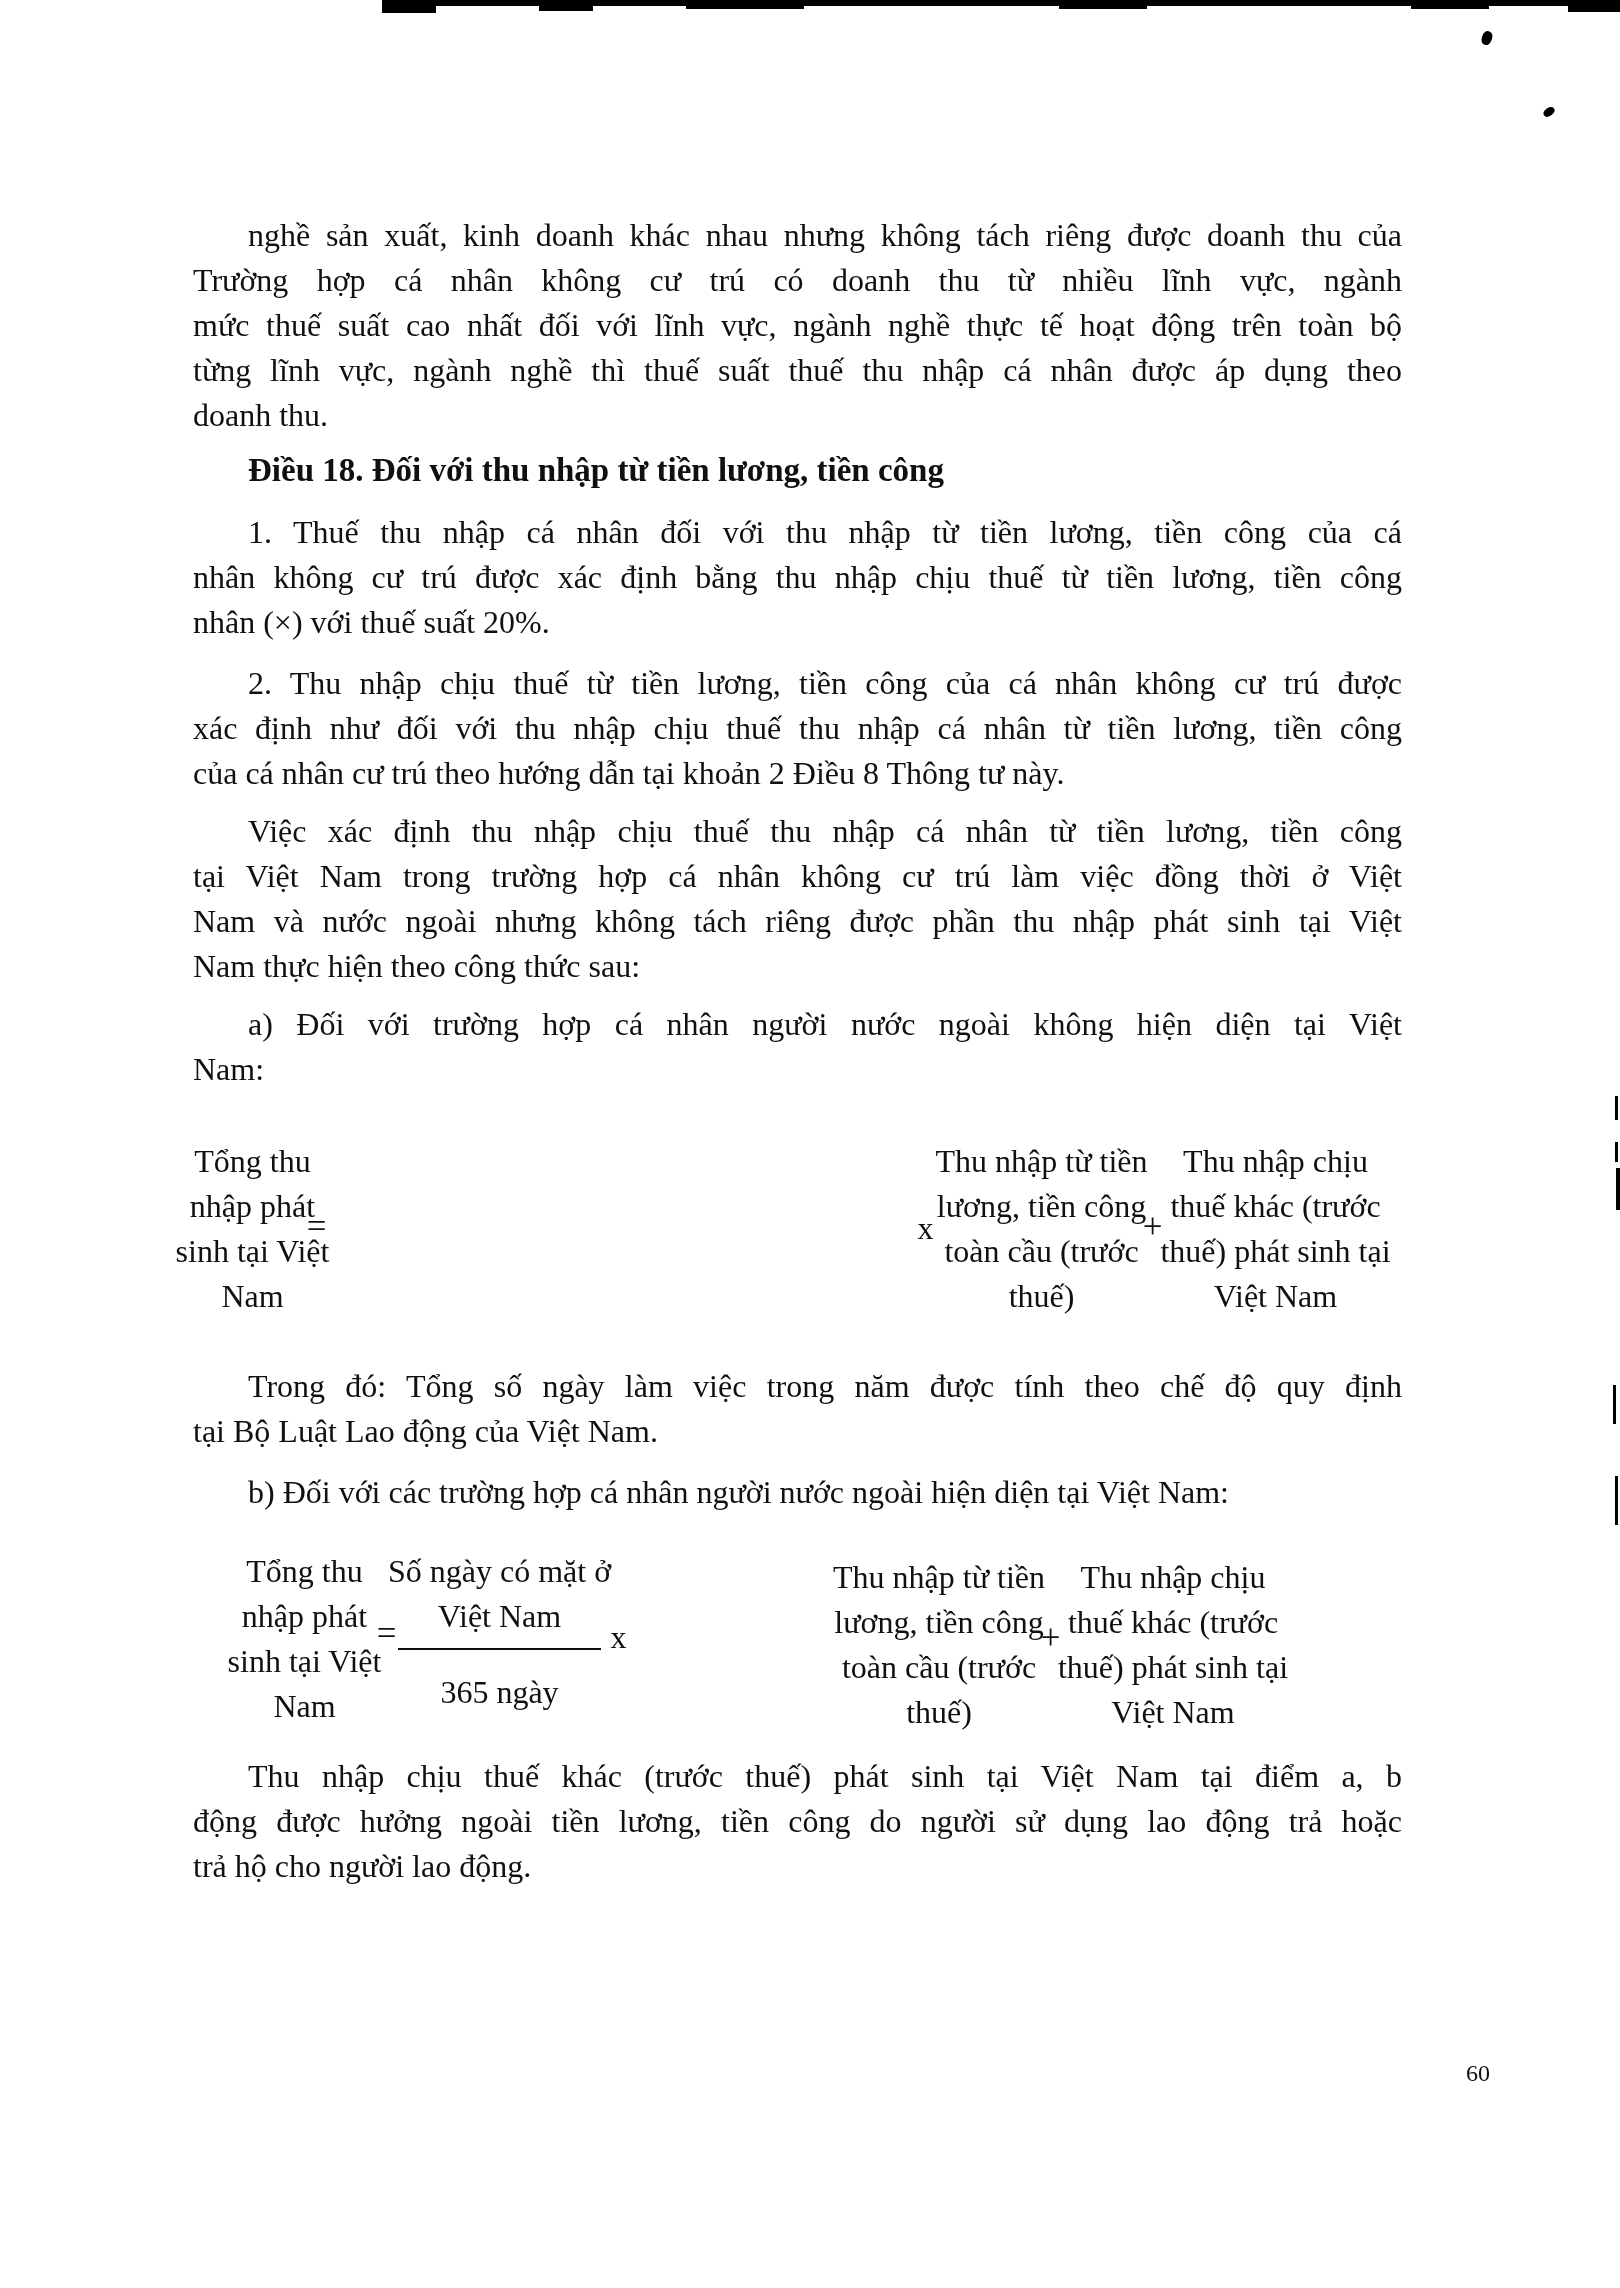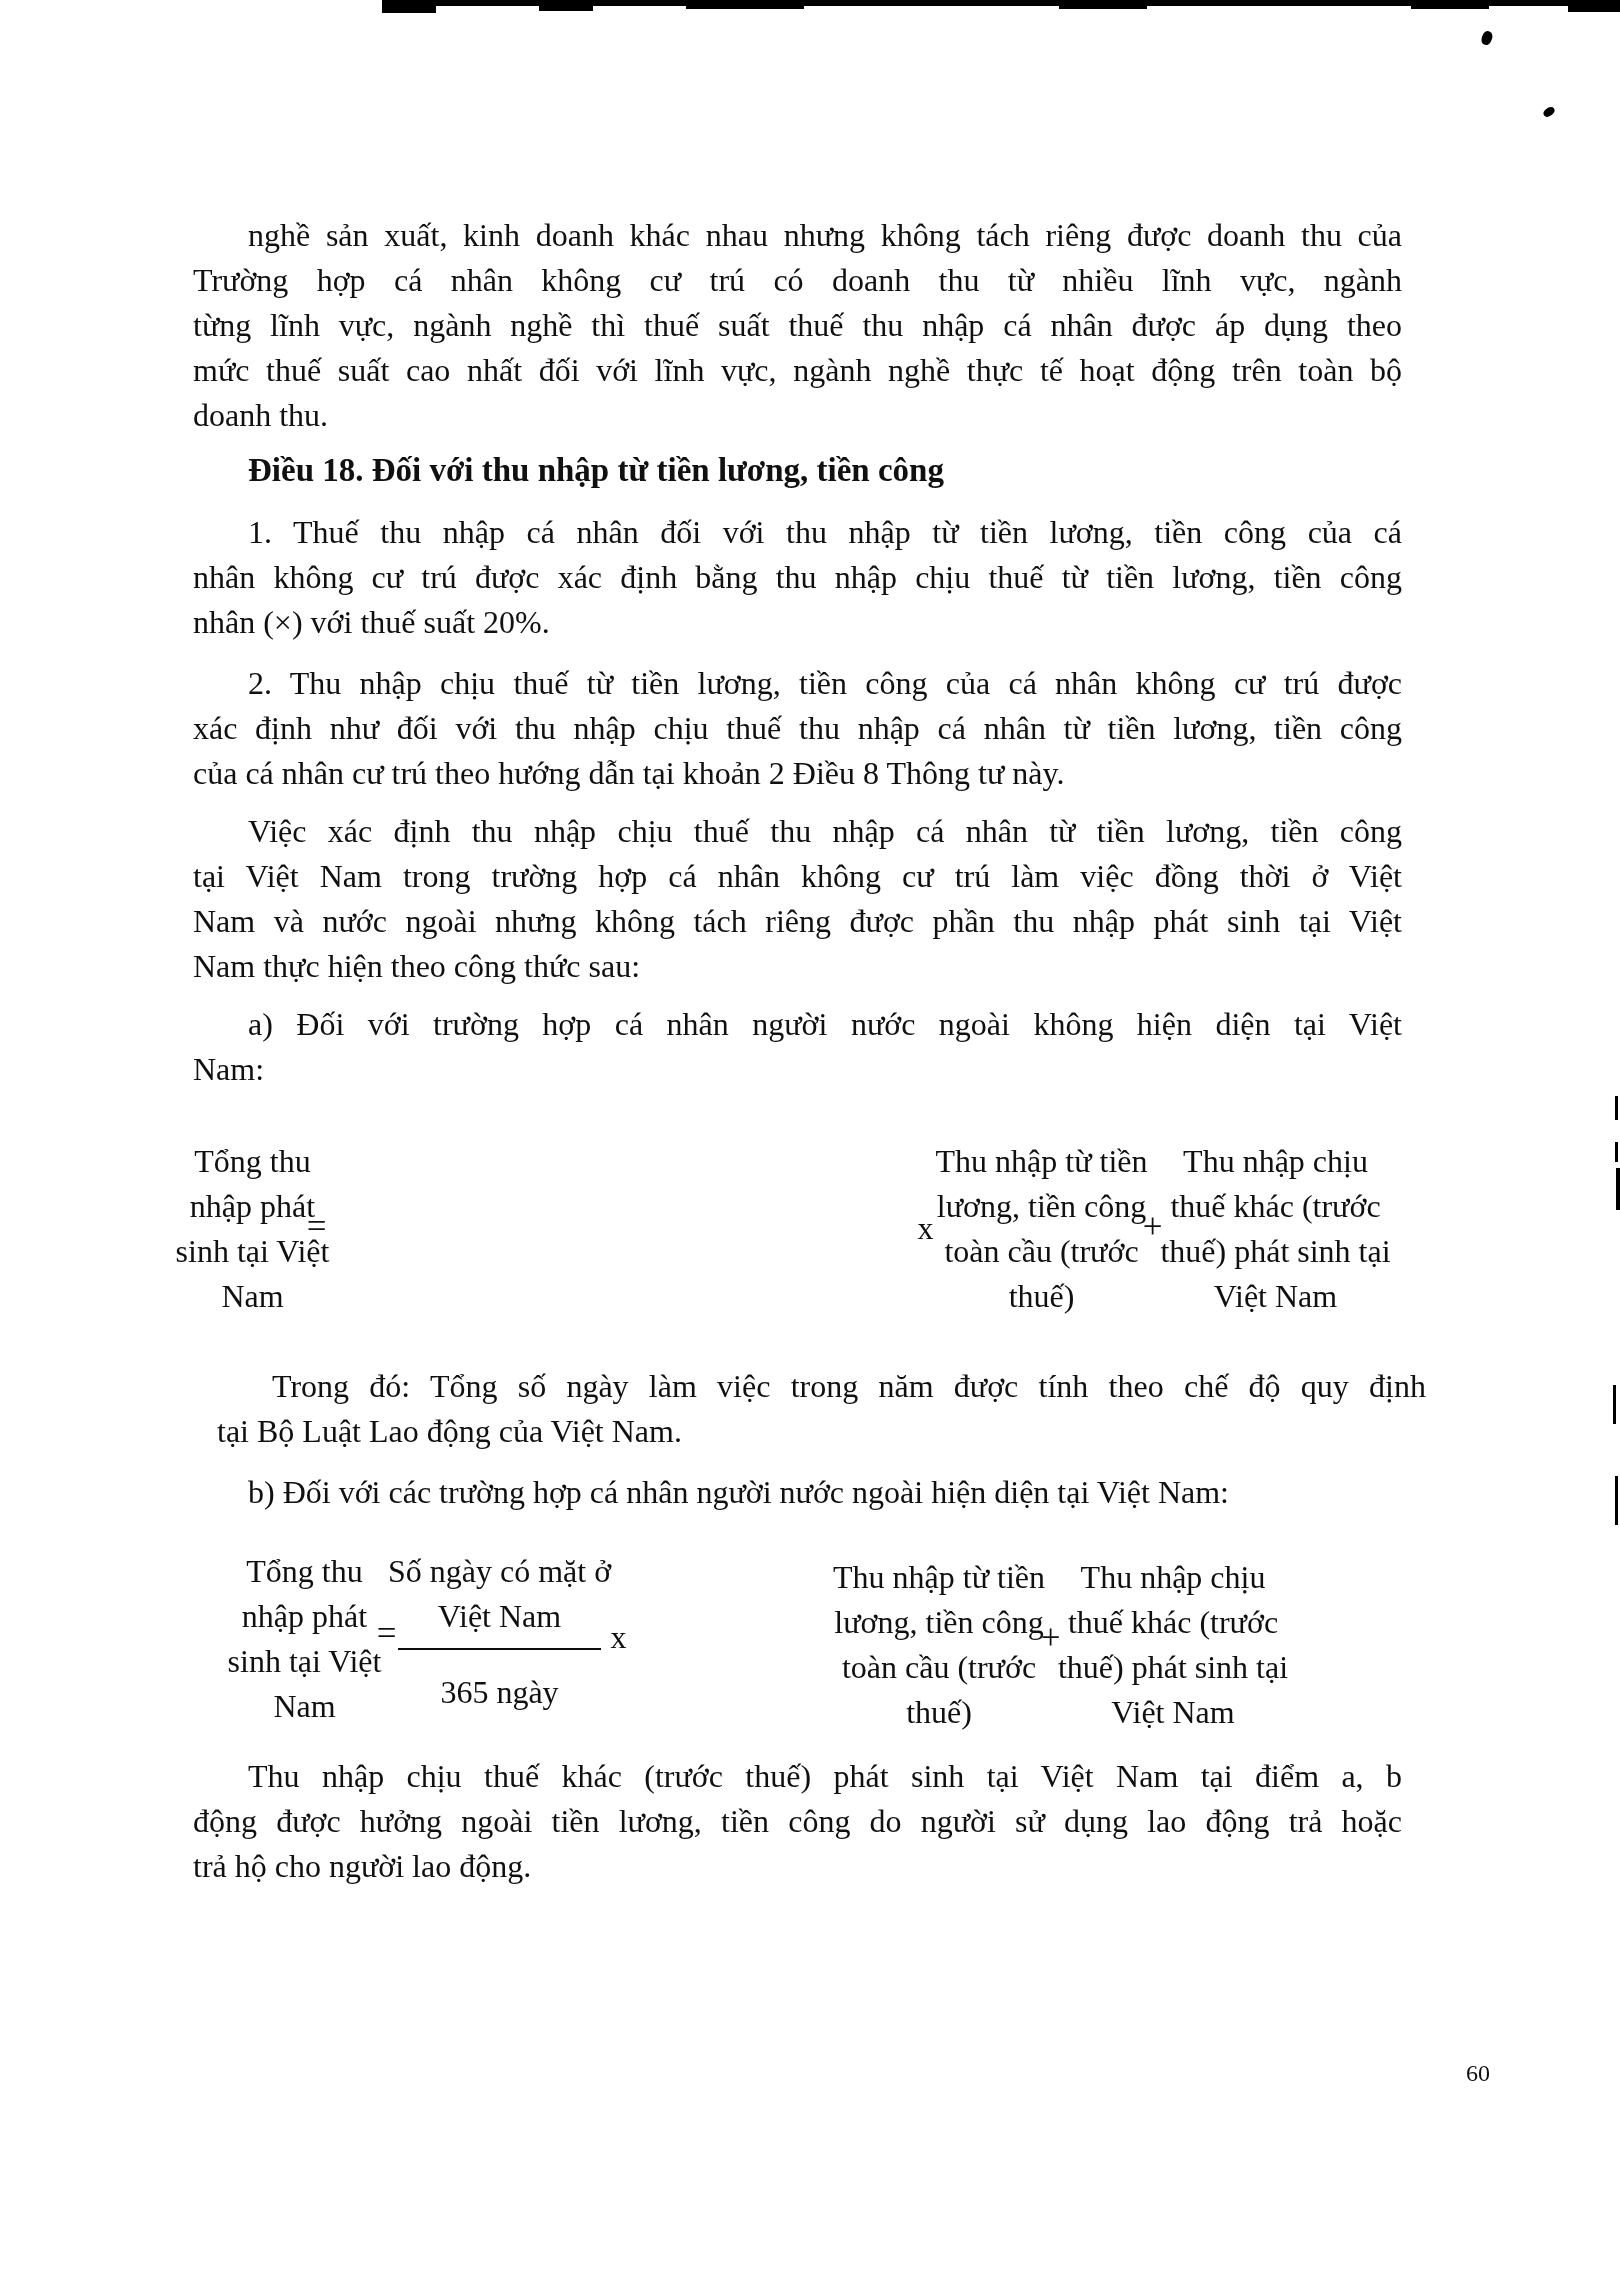--- a/index.html
+++ b/index.html
@@ -84,22 +84,22 @@
 
   <div class="artifact" style="left:1615px; top:1096px; width:2.9px; height:23.5px;"></div>
   <div class="artifact" style="left:1615px; top:1142px; width:2.9px; height:19.6px;"></div>
   <div class="artifact" style="left:1616px; top:1168px; width:3.9px; height:42px;"></div>
   <div class="artifact" style="left:1613px; top:1385px; width:2.9px; height:39px;"></div>
   <div class="artifact" style="left:1615px; top:1476px; width:2.9px; height:49px;"></div>
 
   <div class="para indent" style="top:213px;">
       <div class="line">nghề sản xuất, kinh doanh khác nhau nhưng không tách riêng được doanh thu của</div>
       <div class="line">Trường hợp cá nhân không cư trú có doanh thu từ nhiều lĩnh vực, ngành</div>
+      <div class="line">mức thuế suất cao nhất đối với lĩnh vực, ngành nghề thực tế hoạt động trên toàn bộ</div>
       <div class="line">từng lĩnh vực, ngành nghề thì thuế suất thuế thu nhập cá nhân được áp dụng theo</div>
-      <div class="line">mức thuế suất cao nhất đối với lĩnh vực, ngành nghề thực tế hoạt động trên toàn bộ</div>
       <div class="line last">doanh thu.</div>
     </div>
 
   <div class="heading">Điều 18. Đối với thu nhập từ tiền lương, tiền công</div>
 
   <div class="para indent" style="top:510px;">
       <div class="line">1. Thuế thu nhập cá nhân đối với thu nhập từ tiền lương, tiền công của cá</div>
       <div class="line">nhân không cư trú được xác định bằng thu nhập chịu thuế từ tiền lương, tiền công</div>
       <div class="line last">nhân (×) với thuế suất 20%.</div>
     </div>
@@ -137,21 +137,21 @@
       <div class="line last">thuế)</div>
     </div>
   <div class="op" style="left:1135px; top:1204px; width:35px;">+</div>
   <div class="fcol" style="left:1162px; top:1139px; width:227px;">
       <div class="line">Thu nhập chịu</div>
       <div class="line">thuế khác (trước</div>
       <div class="line">thuế) phát sinh tại</div>
       <div class="line last">Việt Nam</div>
     </div>
 
-  <div class="para indent" style="top:1364px;margin-left:24px;">
+  <div class="para indent" style="top:1364px;">
       <div class="line">Trong đó: Tổng số ngày làm việc trong năm được tính theo chế độ quy định</div>
       <div class="line last">tại Bộ Luật Lao động của Việt Nam.</div>
     </div>
 
   <div class="para indent" style="top:1470px;">
       <div class="line last">b) Đối với các trường hợp cá nhân người nước ngoài hiện diện tại Việt Nam:</div>
     </div>
 
   <div class="fcol" style="left:199px; top:1549px; width:211px;">
       <div class="line">Tổng thu</div>

